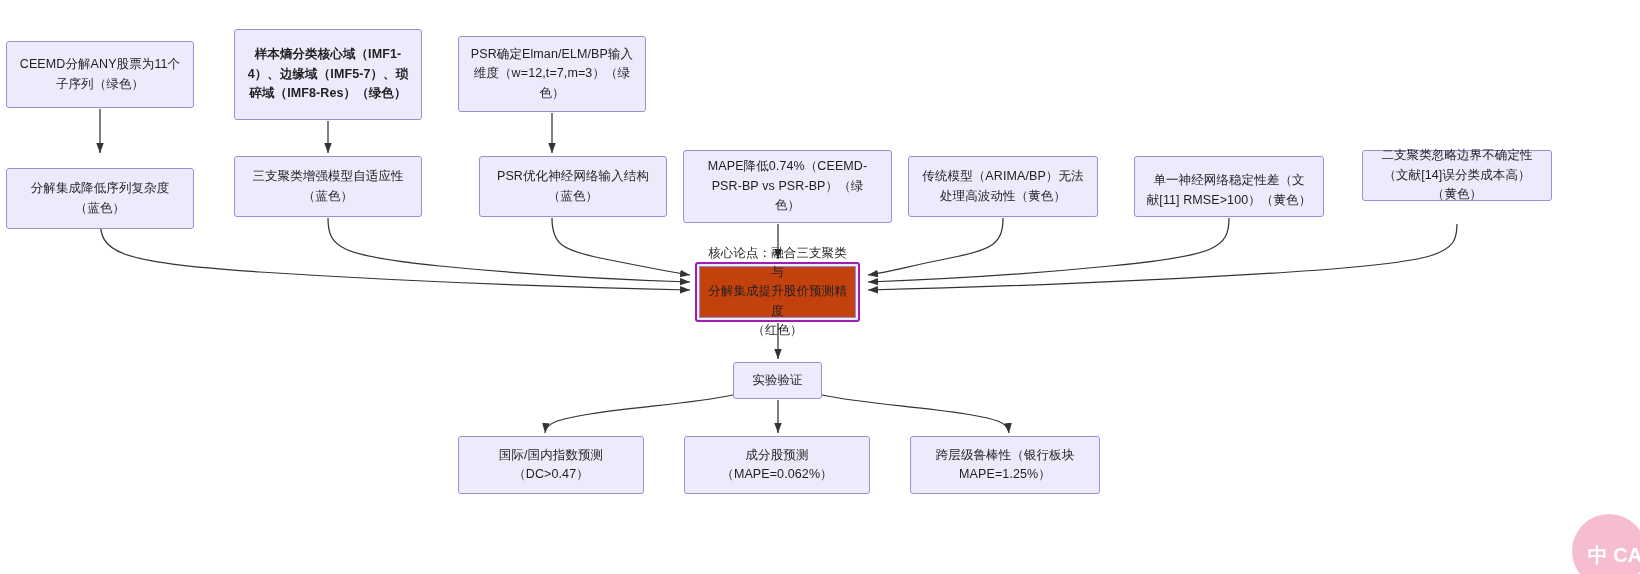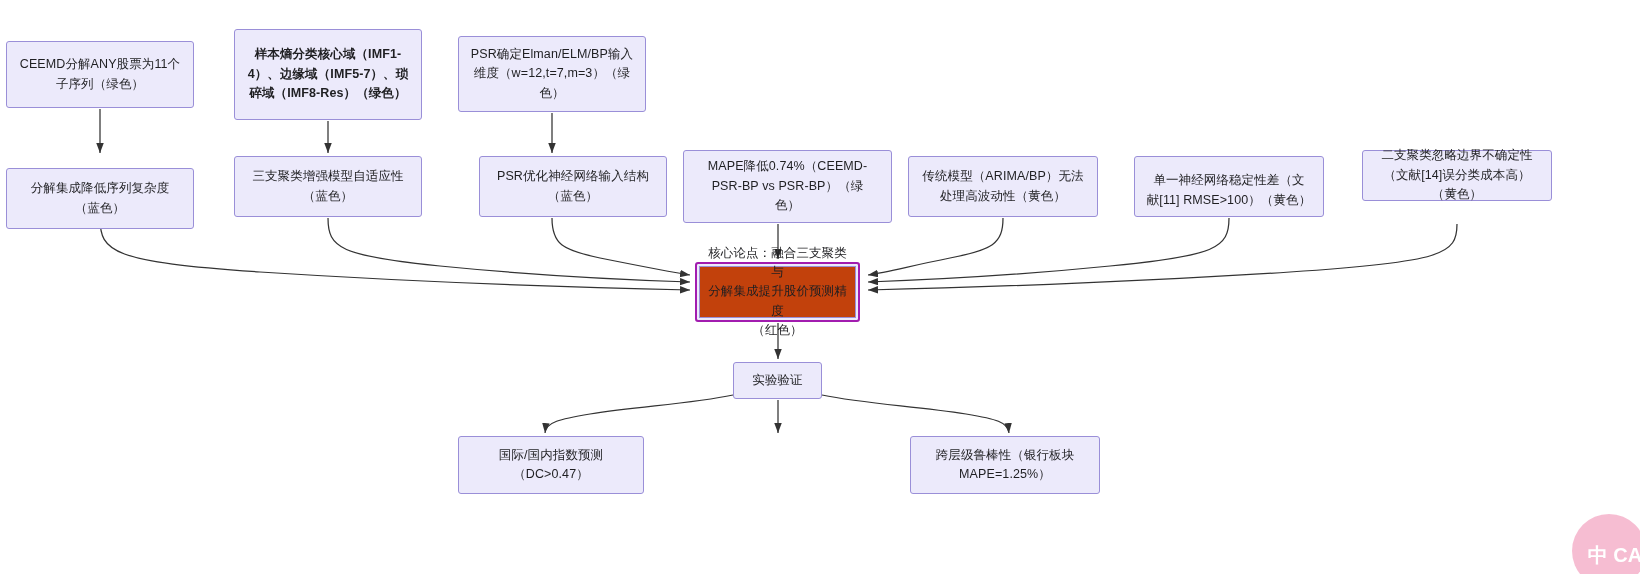--- a/index.html
+++ b/index.html
@@ -139,20 +139,24 @@
   </div>
 
   <div class="node" style="left:733px;top:362px;width:89px;height:37px;">
     <span class="txt">实验验证</span>
   </div>
 
   <div class="node" style="left:458px;top:436px;width:186px;height:58px;">
     <span class="txt">国际/国内指数预测
 （DC&gt;0.47）</span>
   </div>
+  <div class="node" style="left:684px;top:436px;width:186px;height:58px;">
+    <span class="txt">成分股预测
+（MAPE=0.062%）</span>
+  </div>
   <div class="node" style="left:910px;top:436px;width:190px;height:58px;">
     <span class="txt">跨层级鲁棒性（银行板块
 MAPE=1.25%）</span>
   </div>
 
   <div class="watermark">
     <span>中
 CA</span>
   </div>
 

